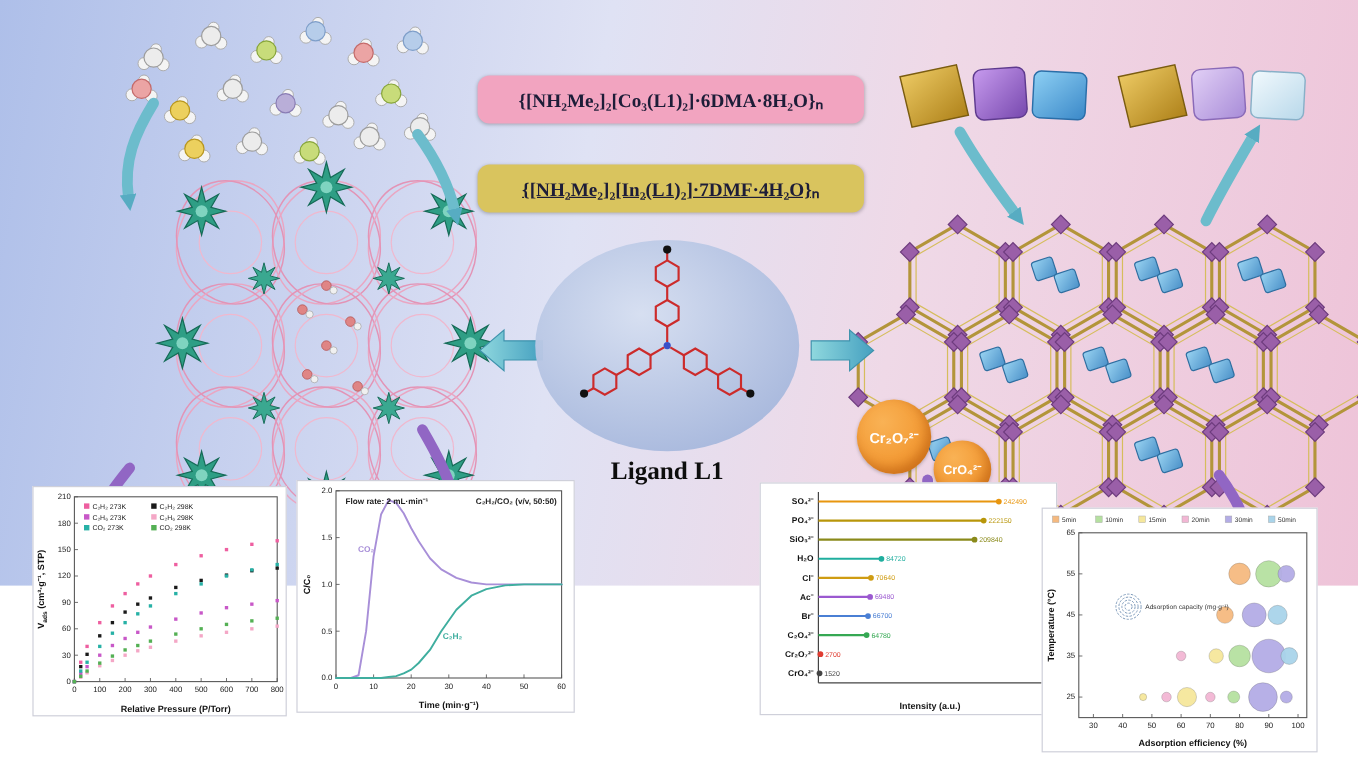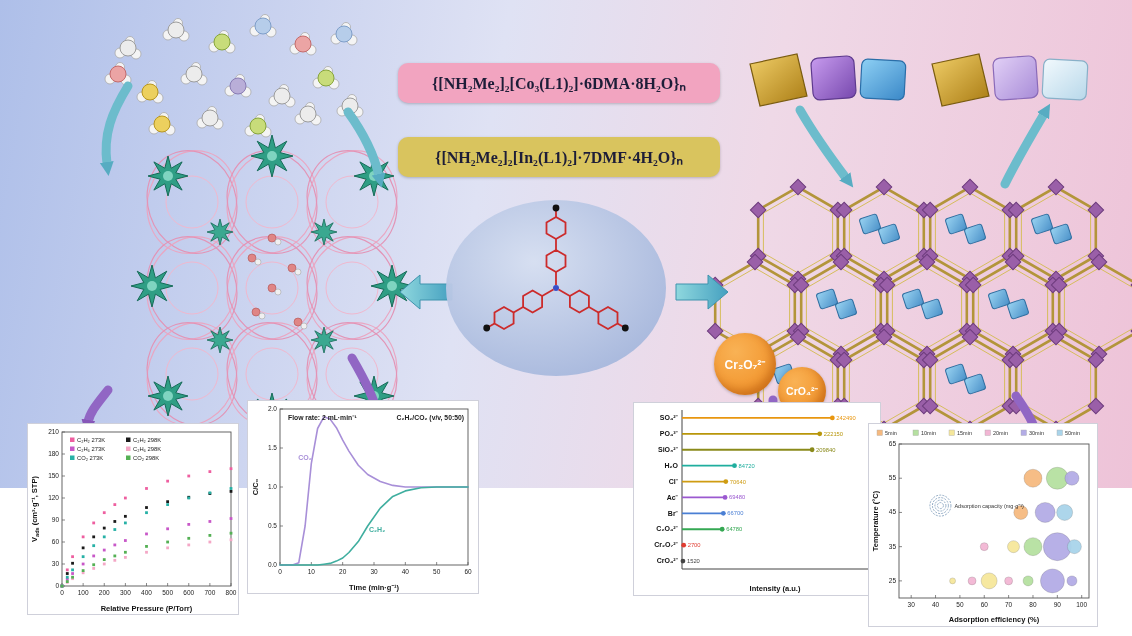--- a/index.html
+++ b/index.html
@@ -11,21 +11,21 @@
     font:bold 16px "Liberation Serif",serif;color:#1d1d38;border-radius:10px;box-shadow:0 1px 3px rgba(0,0,0,.22)}
   #f-co{top:63px}
   #f-in{top:137px}
   #ligand-label{position:absolute;left:466px;top:380px;width:180px;text-align:center;
     font:bold 21px "Liberation Serif",serif;color:#0d0d0d}
   .anion{position:absolute;border-radius:50%;display:flex;align-items:center;justify-content:center;color:#fff;
     text-align:center;font-weight:bold;box-shadow:inset -4px -5px 9px rgba(150,60,0,.38),0 1px 3px rgba(0,0,0,.25)}
   #anion1{left:714px;top:333px;width:62px;height:62px;font-size:12px}
   #anion2{left:778px;top:367px;width:48px;height:48px;font-size:10.5px}
   .panel{position:absolute;background:#fff;border:1px solid #cfd0da}
-  #panel-iso{left:27px;top:423px;width:212px;height:192px}
+  #panel-iso{left:27px;top:405px;width:212px;height:192px}
   #panel-bt{left:247px;top:400px;width:232px;height:194px}
   #panel-bar{left:633px;top:402px;width:248px;height:194px}
   #panel-bub{left:868px;top:423px;width:230px;height:204px}
   svg text{font-family:"Liberation Sans",sans-serif}
   .tick{font-size:6.5px;fill:#222}
   .axlab{font-size:7.5px;font-weight:bold;fill:#111}
   .leg{font-size:5.8px;fill:#222}
   .leg2{font-size:5.5px;fill:#333}
   .anno{font-size:6.8px;font-weight:bold;fill:#222}
   .cat{font-size:7px;font-weight:bold;fill:#111}
@@ -409,21 +409,22 @@
         <line x1="553.4019237886466" y1="289.5" x2="542.143593539449" y2="296" stroke="#cc2b2b" stroke-width="1.8"></line>
         <path d="M523.1 307.0L523.1 296.0L532.6 290.5L542.1 296.0L542.1 307.0L532.6 312.5Z" fill="none" stroke="#cc2b2b" stroke-width="1.8"></path>
         <line x1="523.0910346561914" y1="307" x2="513.5647552145625" y2="312.5" stroke="#cc2b2b" stroke-width="1.8"></line>
         <path d="M494.5 323.5L494.5 312.5L504.0 307.0L513.6 312.5L513.6 323.5L504.0 329.0Z" fill="none" stroke="#cc2b2b" stroke-width="1.8"></path>
         <line x1="494.51219633130484" y1="323.5" x2="486.7179676972449" y2="328" stroke="#cc2b2b" stroke-width="1.8"></line>
         <circle cx="486.7179676972449" cy="328" r="3.4" fill="#111"></circle>
       </g>
   </svg>
 
   <div class="formula" id="f-co" style="background: rgb(242, 164, 192);">{[NH₂Me₂]₂[Co₃(L1)₂]·6DMA·8H₂O}ₙ</div>
-  <div class="formula" id="f-in" style="background: rgb(217, 196, 94);">{[NH₂Me₂]₂[In₂(L1)₂]·7DMF·4H₂O}ₙ</div>
+  <div class="formula" id="f-in" style="background: rgb(217, 196, 94); text-decoration: underline;">{[NH₂Me₂]₂[In₂(L1)₂]·7DMF·4H₂O}ₙ</div>
+  <div id="ligand-label">Ligand L1</div>
   <div class="anion" id="anion1" style="background: radial-gradient(circle at 35% 30%, rgb(249, 178, 85), rgb(239, 138, 30));">Cr₂O₇²⁻</div>
   <div class="anion" id="anion2" style="background: radial-gradient(circle at 35% 30%, rgb(249, 178, 85), rgb(239, 138, 30));">CrO₄²⁻</div>
 
   <div class="panel" id="panel-iso">
     <svg id="svg-iso" width="210" height="190">
         <rect x="34" y="8" width="169" height="154" fill="#fff" stroke="#555" stroke-width="0.9"></rect>
         <line x1="34" y1="162" x2="34" y2="159" stroke="#555" stroke-width="0.7"></line>
         <text x="34" y="171" class="tick" text-anchor="middle">0</text>
         <line x1="55.125" y1="162" x2="55.125" y2="159" stroke="#555" stroke-width="0.7"></line>
         <text x="55.125" y="171" class="tick" text-anchor="middle">100</text>

